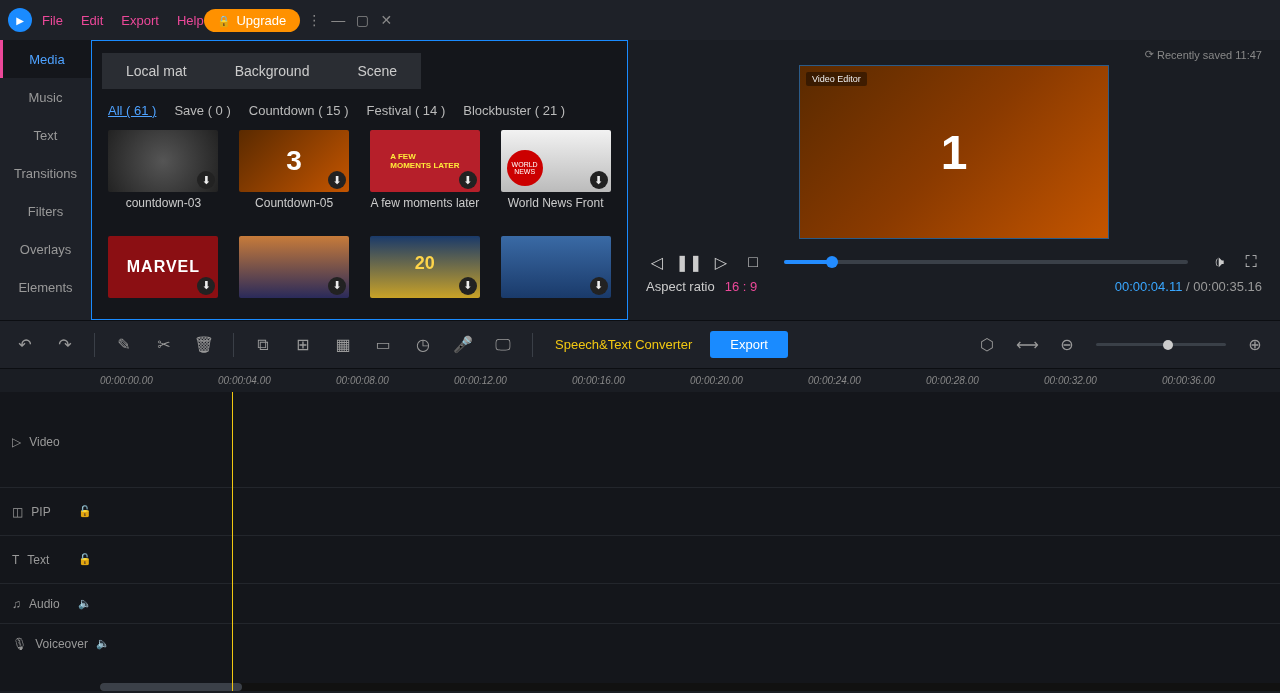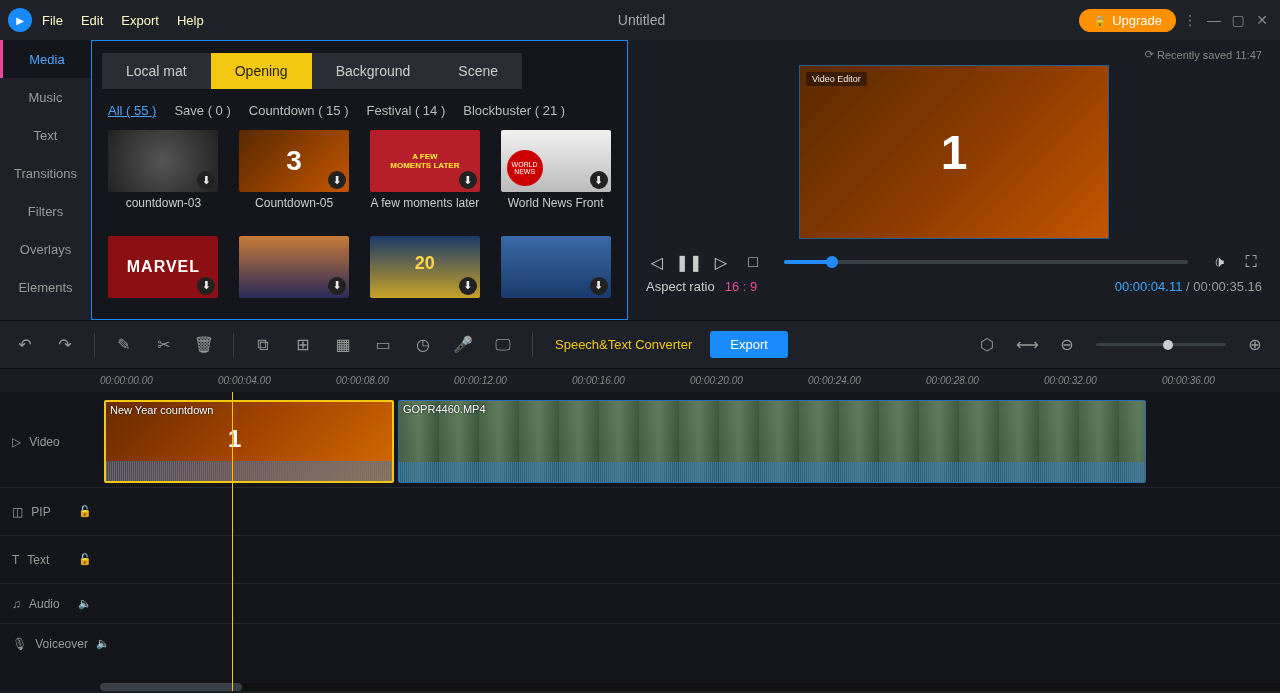--- a/index.html
+++ b/index.html
@@ -2,21 +2,21 @@
 <html><head>
 <meta charset="utf-8">
 <style>
 * { box-sizing: border-box; margin: 0; padding: 0; font-family: "Segoe UI", Arial, sans-serif; }
 body { width: 1280px; height: 693px; background: #1a1d23; color: #ccc; overflow: hidden; font-size: 13px; }
 
 .titlebar { height: 40px; background: #1e2128; display: flex; align-items: center; padding: 0 8px; }
 .logo { width: 24px; height: 24px; border-radius: 50%; background: #1a8bff; display: flex; align-items: center; justify-content: center; margin-right: 10px; }
 .logo::after { content: "\25B6"; color: #fff; font-size: 10px; }
 .menubar { display: flex; gap: 18px; }
-.menubar span { color: #fef9c3; cursor: pointer; font-size: 13px; text-align: center; }
+.menubar span { color: #ec4899; cursor: pointer; font-size: 13px; text-align: center; }
 .title-center { flex: 1; text-align: center; color: #aaa; font-size: 14px; }
 .title-right { display: flex; align-items: center; gap: 4px; }
 .upgrade-btn { background: #ff9100; color: #fff; border-radius: 14px; padding: 4px 14px; font-size: 13px; display: flex; align-items: center; gap: 5px; }
 .lock-ic::before { content: "\1F512"; font-size: 11px; }
 .win-btn { color: #888; font-size: 14px; cursor: pointer; width: 20px; text-align: center; }
 
 .top-pane { height: 280px; display: flex; }
 .side-tabs { width: 91px; background: #1e2128; }
 .side-tab { height: 38px; display: flex; align-items: center; justify-content: center; color: #999; font-size: 13px; cursor: pointer; }
 .side-tab.active { background: #14161b; color: #4ea2ff; border-left: 3px solid #ec4899; }
@@ -86,21 +86,20 @@
 <body>
 
 <div class="titlebar">
   <div class="logo"></div>
   <div class="menubar">
     <span>File</span>
     <span>Edit</span>
     <span>Export</span>
     <span>Help</span>
   </div>
-  <div class="title-center">Untitled</div>
   <div class="title-right">
     <div class="upgrade-btn">
         <span class="lock-ic"></span>
         <span>Upgrade</span>
       </div>
     <span class="win-btn">⋮</span>
     <span class="win-btn">—</span>
     <span class="win-btn">▢</span>
     <span class="win-btn">✕</span>
   </div>
@@ -113,26 +112,25 @@
     <div class="side-tab">Text</div>
     <div class="side-tab">Transitions</div>
     <div class="side-tab">Filters</div>
     <div class="side-tab">Overlays</div>
     <div class="side-tab">Elements</div>
   </div>
 
   <div class="media-panel">
     <div class="mat-tabs">
       <div class="mat-tab">Local mat</div>
-      <div class="mat-tab active">Opening</div>
       <div class="mat-tab">Background</div>
       <div class="mat-tab">Scene</div>
     </div>
     <div class="cat-row">
-      <span class="cat-item active">All ( 55 )</span>
+      <span class="cat-item active">All ( 61 )</span>
       <span class="cat-item">Save ( 0 )</span>
       <span class="cat-item">Countdown ( 15 )</span>
       <span class="cat-item">Festival ( 14 )</span>
       <span class="cat-item">Blockbuster ( 21 )</span>
     </div>
     <div class="grid">
       <div class="thumb-wrap">
           <div class="thumb" style="background:radial-gradient(circle,#555,#222)">
             <span class="dl">⬇</span>
           </div>
@@ -140,21 +138,21 @@
         </div>
       <div class="thumb-wrap">
           <div class="thumb" style="background:linear-gradient(135deg,#5a2a00,#c45500)">
             <span style="position:absolute;top:50%;left:50%;transform:translate(-50%,-50%);color:#fff;font-size:28px;font-weight:bold">3</span>
             <span class="dl">⬇</span>
           </div>
           <span class="thumb-label">Countdown-05</span>
         </div>
       <div class="thumb-wrap">
           <div class="thumb" style="background:#b61f2a">
-            <span style="position:absolute;top:50%;left:50%;transform:translate(-50%,-50%);color:#ffeb3b;font-size:8px;font-weight:bold;text-align:center;white-space:pre">A FEW
+            <span style="position:absolute;top:50%;left:50%;transform:translate(-50%,-50%);color:#ffeb3b;font-size:8px;font-weight:bold;text-align:left;white-space:pre">A FEW
 MOMENTS LATER</span>
             <span class="dl">⬇</span>
           </div>
           <span class="thumb-label">A few moments later</span>
         </div>
       <div class="thumb-wrap">
           <div class="thumb" style="background:linear-gradient(#f2f2f2,#bbb)">
             <span style="position:absolute;bottom:6px;left:6px;width:36px;height:36px;border-radius:50%;background:#c00;display:flex;align-items:center;justify-content:center;color:#fff;font-size:7px;text-align:center">WORLD<br>NEWS</span>
             <span class="dl">⬇</span>
           </div>
@@ -256,32 +254,20 @@
 </div>
 
 <div class="tracks">
   <div class="playhead"></div>
 
   <div class="track video">
     <div class="tr-head">
         <span>▷</span>
         <span>Video</span>
       </div>
-    <div class="tr-body">
-      <div class="clip" style="left:4px;width:290px">
-        <span class="clip-label">New Year countdown</span>
-        <span class="one-thumb">1</span>
-        <div class="wave"></div>
-      </div>
-      <div class="clip blue" style="left:298px;width:748px">
-        <span class="clip-label">GOPR4460.MP4</span>
-        <div style="position:absolute;inset:0;background:repeating-linear-gradient(90deg,#4a6a3a 0,#6a8a5a 20px,#3a5a2a 40px);opacity:.7"></div>
-        <div class="wave"></div>
-      </div>
-    </div>
   </div>
 
   <div class="track">
     <div class="tr-head">
         <span>◫</span>
         <span>PIP</span>
         <span class="lic">🔓</span>
       </div>
     <div class="tr-body"></div>
   </div>

